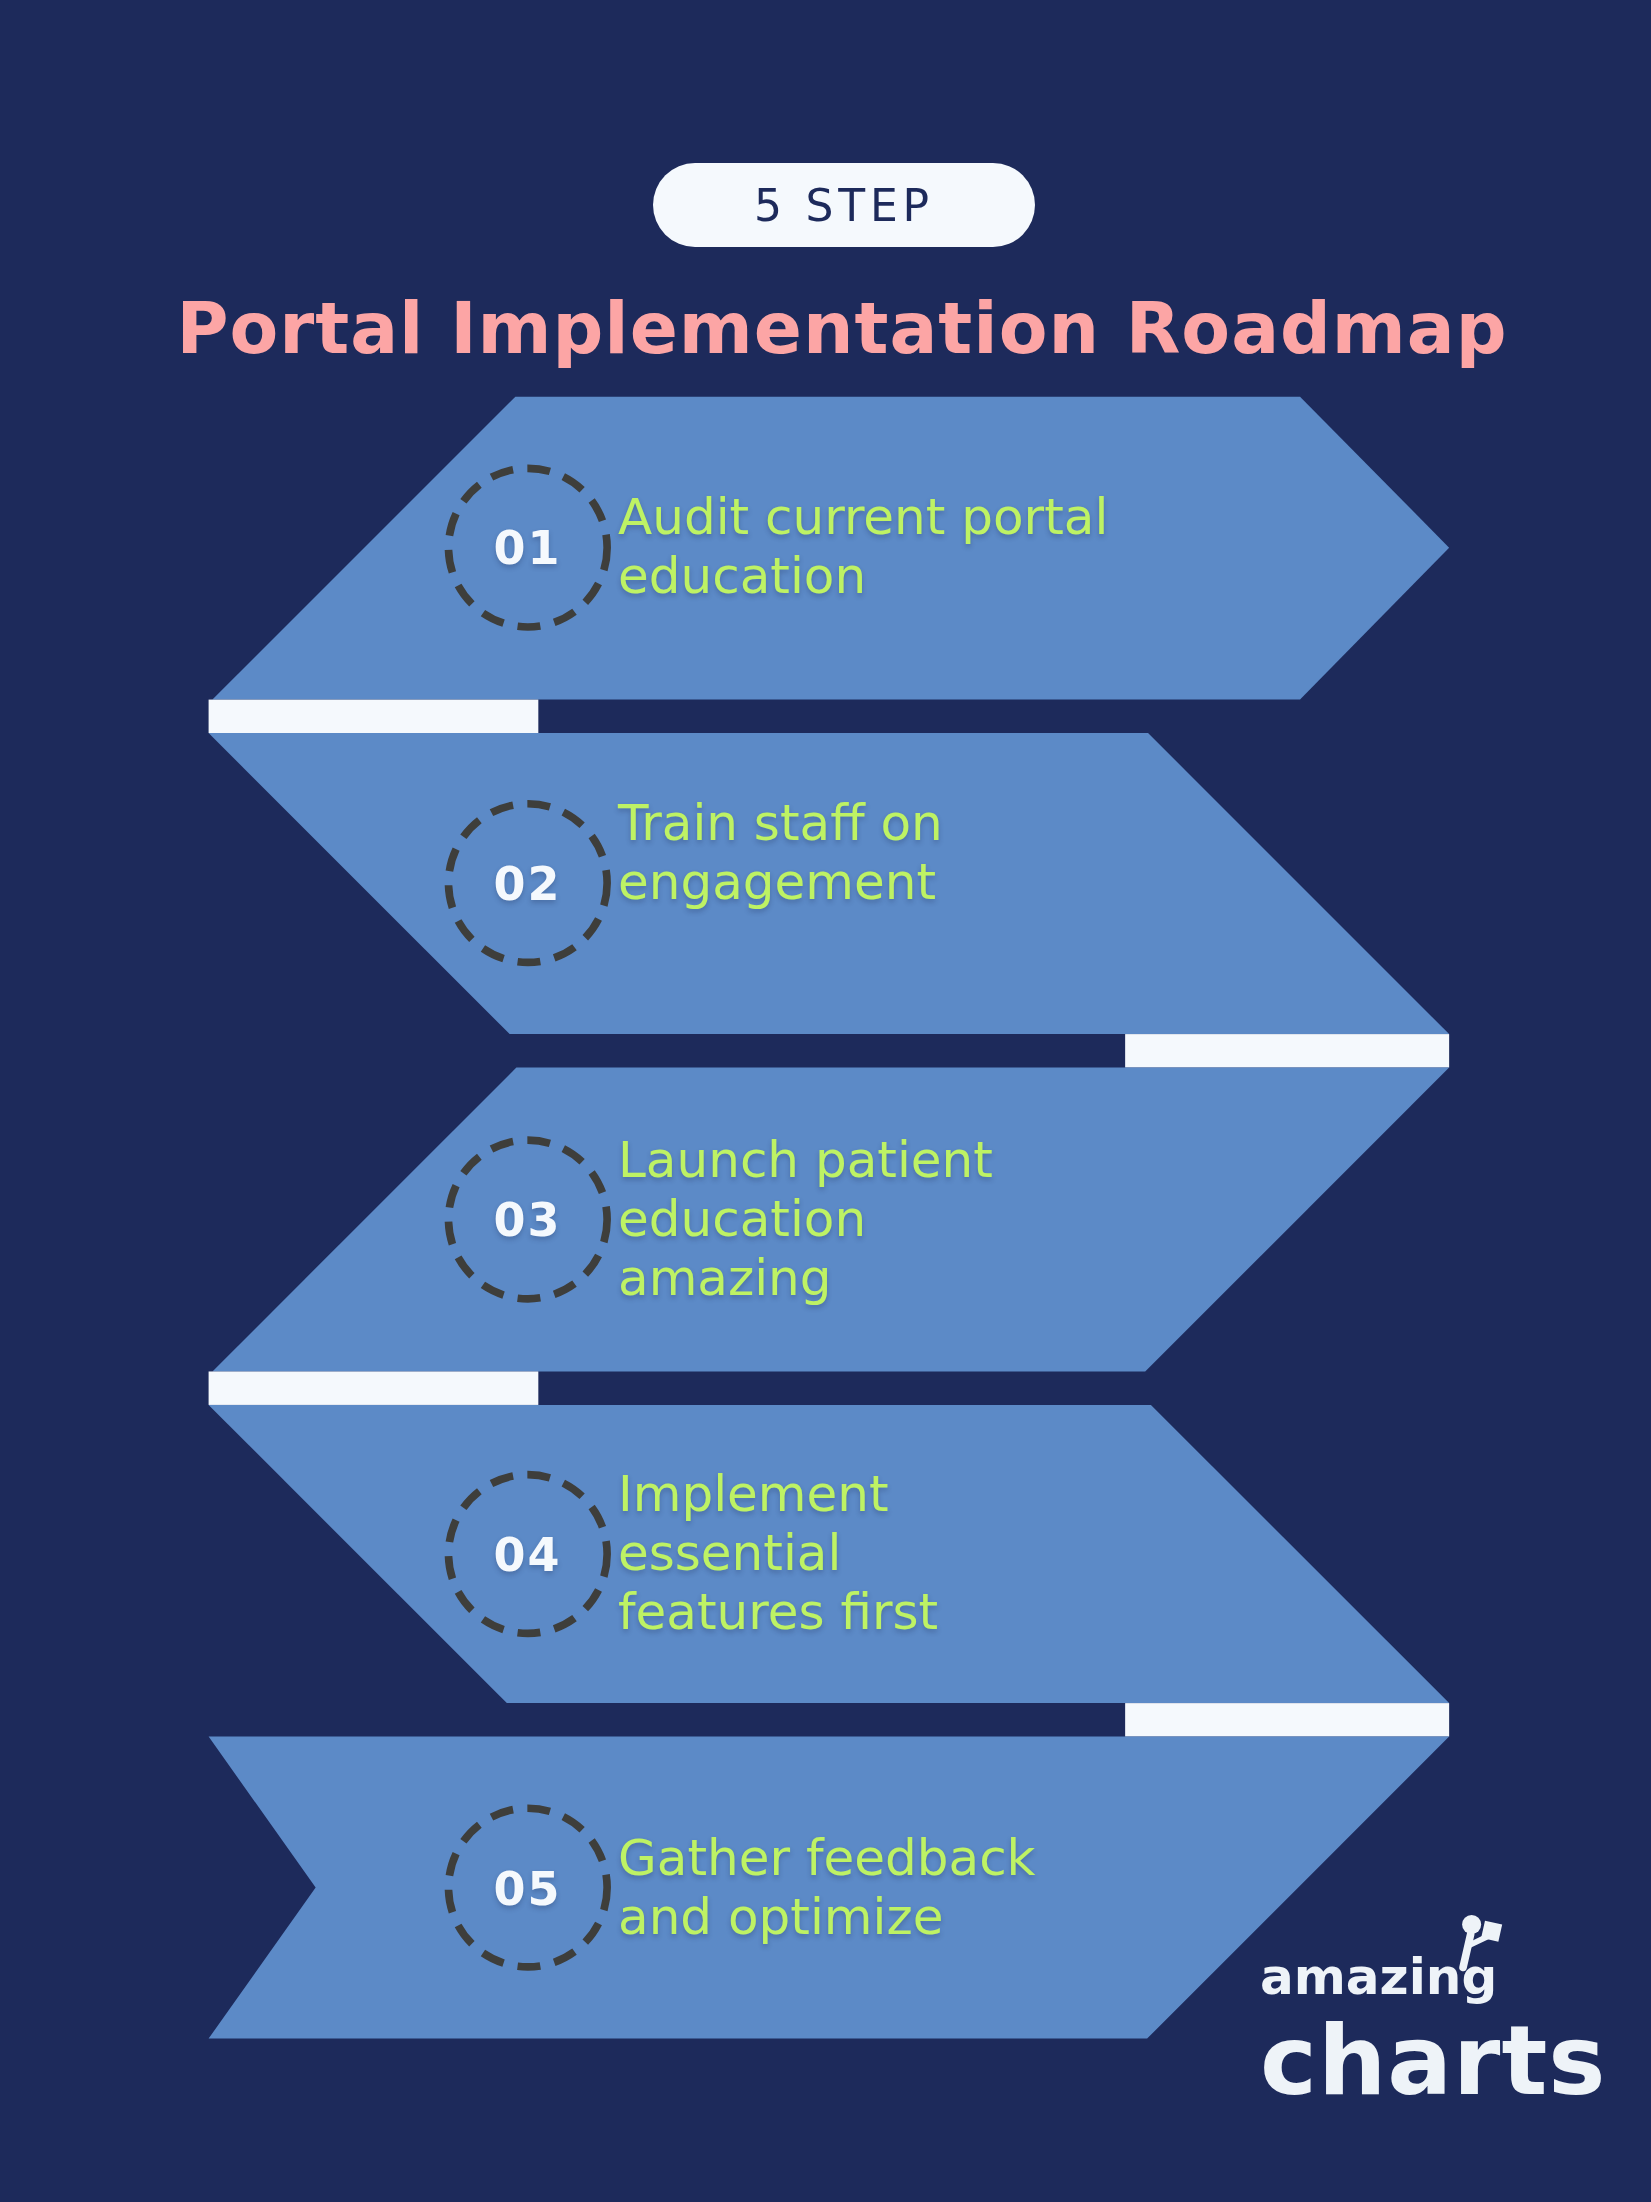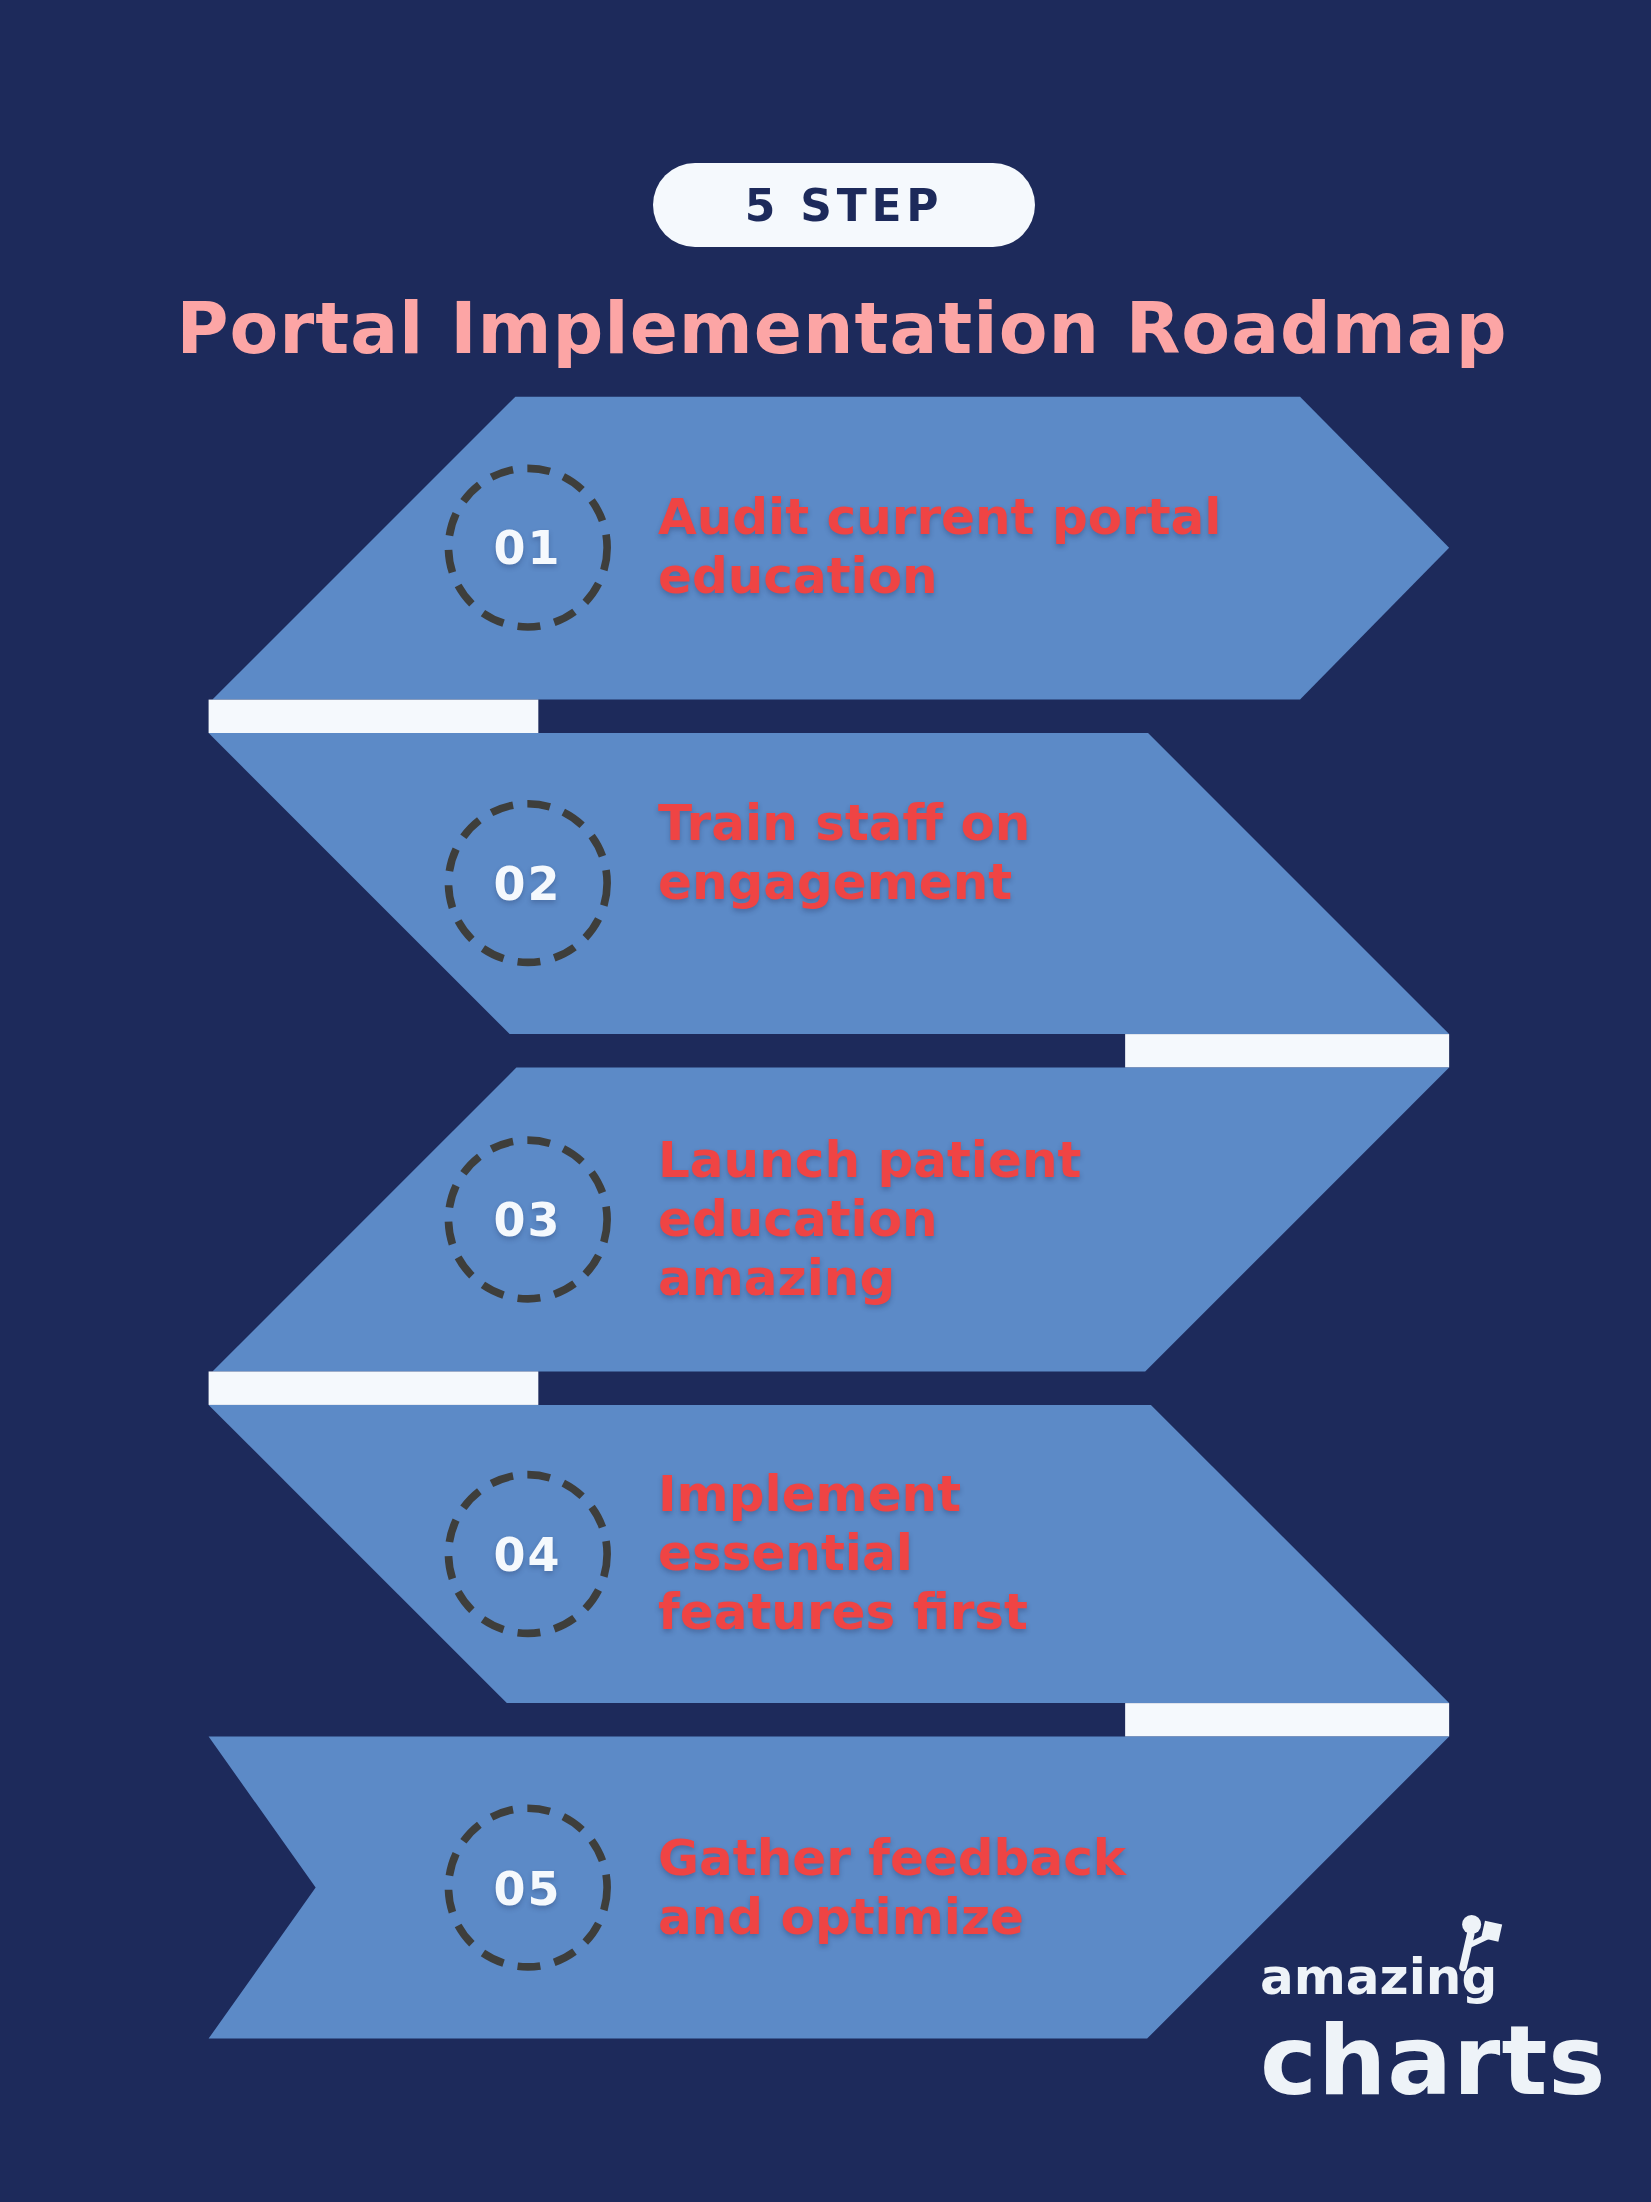--- a/index.html
+++ b/index.html
@@ -9,39 +9,39 @@
     font-family:"DejaVu Sans","Liberation Sans",sans-serif;
   }
   .shapes { position:absolute; left:0; top:0; width:1652px; height:2202px; }
 
   .badge {
     position:absolute; left:653px; top:163px; width:382px; height:84px;
     background:#F5F9FD; border-radius:42px;
     display:flex; align-items:center; justify-content:center;
   }
   .badge span {
-    color:#1D2A5B; font-size:44px; font-weight:bold; letter-spacing:4.8px;
+    color:#1D2A5B; font-size:44px; font-weight:normal; letter-spacing:4.8px;
   }
   .title {
     position:absolute; left:0; top:271px; width:1652px; margin:16px;
     text-align:center; color:#fca5a5; font-size:71px; font-weight:bold;
     letter-spacing:1px;
   }
 
   .num-circle {
     position:absolute; left:448px; width:159px; height:159px;
     display:flex; align-items:center; justify-content:center;
   }
   .num-circle span {
     color:#F5F9FD; font-size:46px; font-weight:bold; letter-spacing:1.9px;
     text-shadow:0 2.9px 5.7px rgba(25,35,75,.25);
   }
   .step-text {
-    position:absolute; left:658px; width:650px;
-    color:#ef4444; font-size:50px; font-weight:bold; line-height:59px;
+    position:absolute; left:618px; width:650px;
+    color:#bef264; font-size:50px; font-weight:normal; line-height:59px;
     text-shadow:0 2.9px 5.7px rgba(25,35,75,.28);
   }
 
   .logo {
     position:absolute; left:1260px; top:1952px; width:344px;
     color:#EEF3F8; font-weight:bold; line-height:1;
   }
   .logo .l1 { font-size:50px; letter-spacing:0px; }
   .logo .l2 { font-size:96px; margin-top:11px; letter-spacing:1px; }
   .logo-figure { position:absolute; left:179px; top:-38px; }

